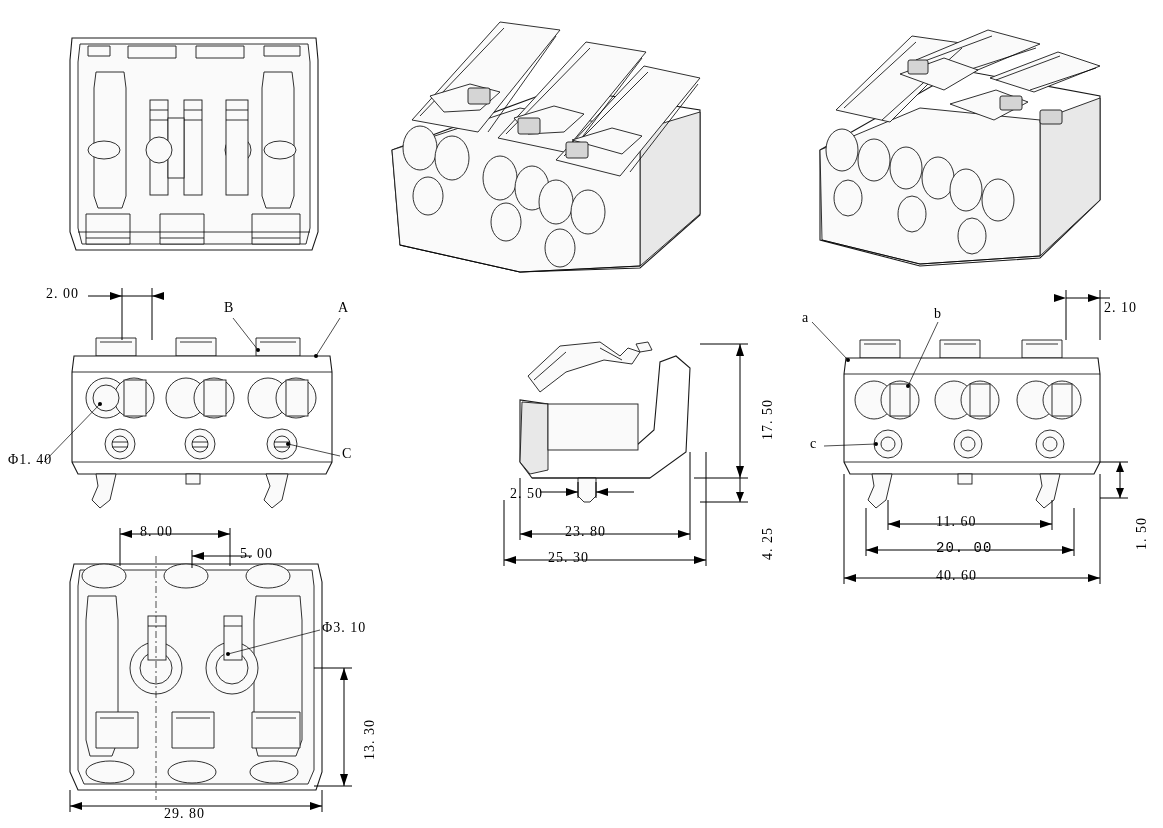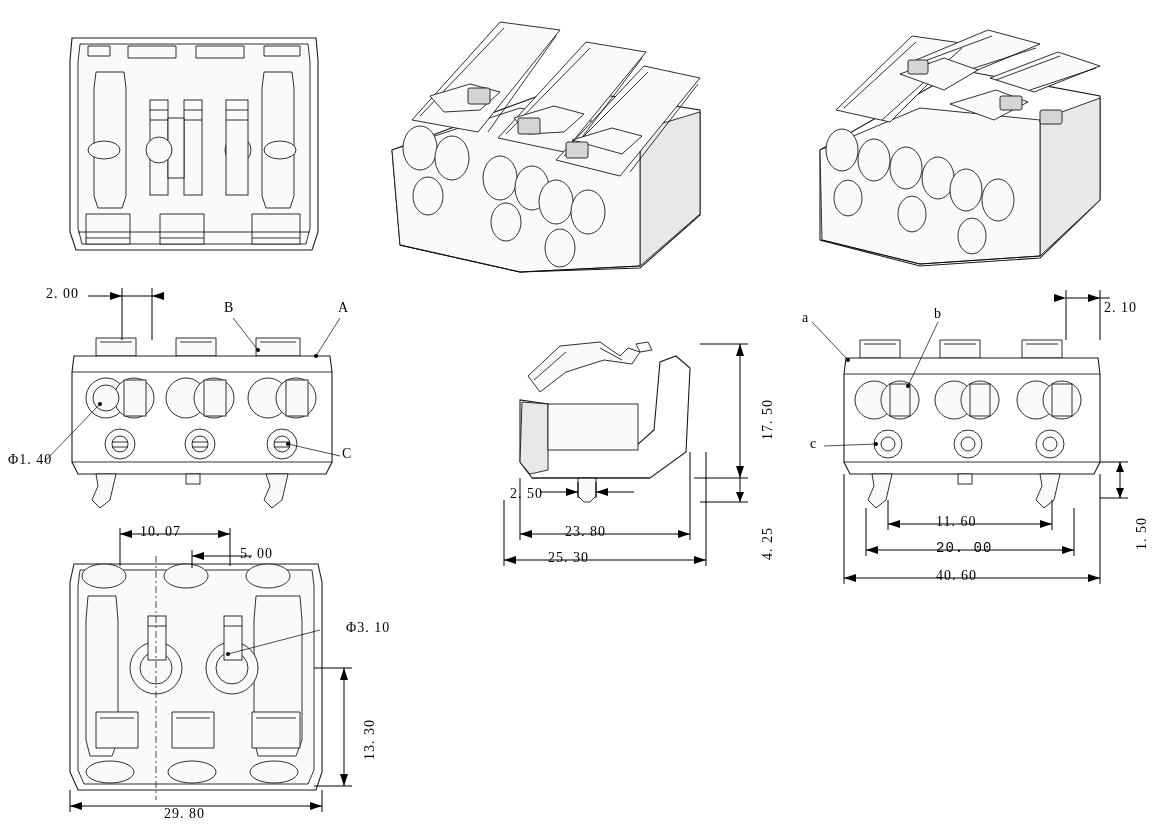--- a/index.html
+++ b/index.html
@@ -348,19 +348,19 @@
 <div class="dim" style="left:510px;top:486px;">2. 50</div>
 <div class="dim" style="left:565px;top:524px;">23. 80</div>
 <div class="dim" style="left:548px;top:550px;">25. 30</div>
 
 <div class="dim" style="left:1104px;top:300px;">2. 10</div>
 <div class="dim" style="left:936px;top:514px;">11. 60</div>
 <div class="dim" style="left:936px;top:540px;font-family:Liberation Mono, monospace;">20. 00</div>
 <div class="dim" style="left:936px;top:568px;">40. 60</div>
 <div class="dim vert" style="left:1134px;top:550px;">1. 50</div>
 
-<div class="dim" style="left:140px;top:524px;">10. 07</div>
+<div class="dim" style="left:140px;top:524px;">8. 00</div>
 <div class="dim" style="left:240px;top:546px;">5. 00</div>
-<div class="dim" style="left:322px;top:620px;margin-left:24px;">Φ3. 10</div>
+<div class="dim" style="left:322px;top:620px;">Φ3. 10</div>
 <div class="dim vert" style="left:362px;top:760px;">13. 30</div>
 <div class="dim" style="left:164px;top:806px;">29. 80</div>
 
 </div>
 
 </body></html>

